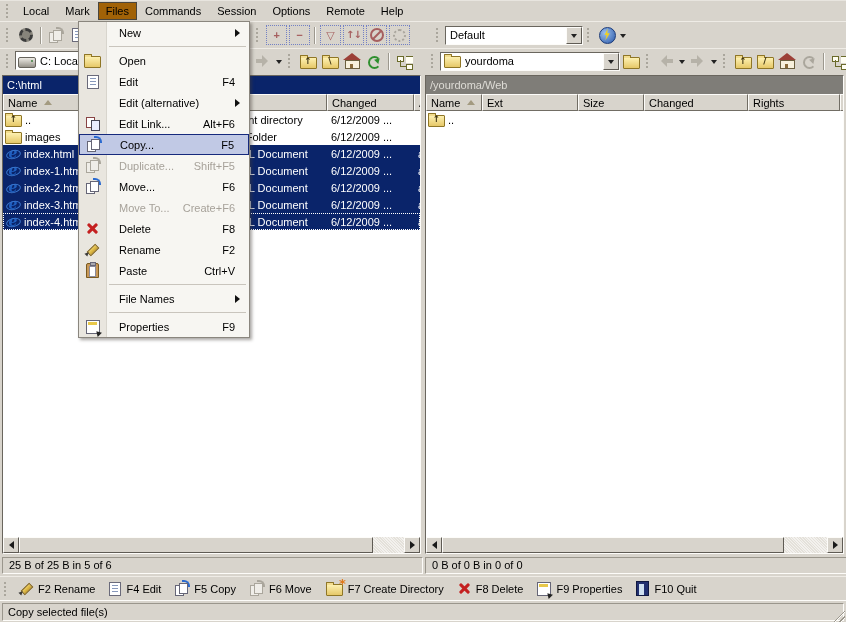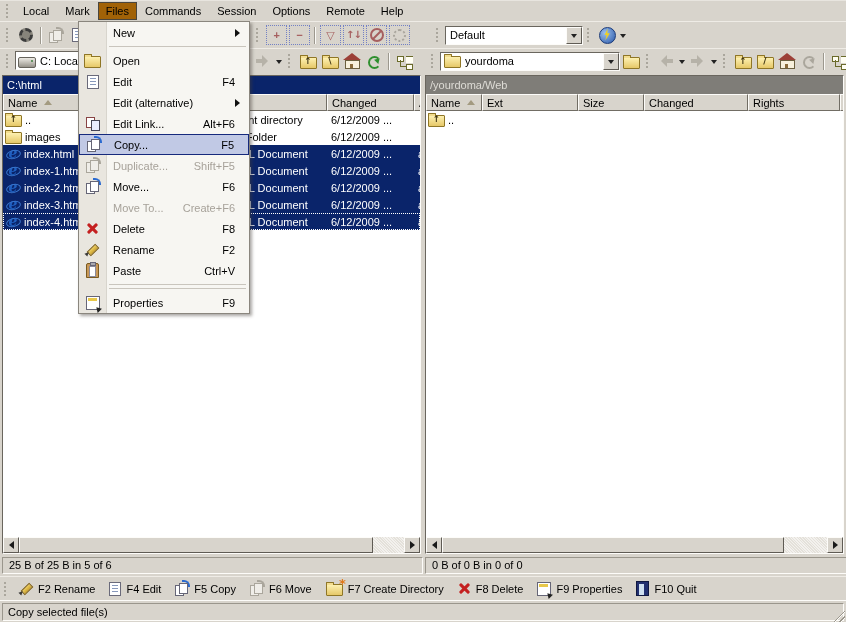--- a/index.html
+++ b/index.html
@@ -122,21 +122,21 @@
   .fbtn{display:flex;align-items:center;gap:5px;padding:2px 7px}
   .statusbar{left:0;top:599px;width:846px;height:23px;border-top:1px solid #fdfcf9;box-sizing:border-box}
   .statusbar .box{position:absolute;left:2px;right:2px;top:2px;height:18px;border:1px solid;border-color:#9a968c #fdfcf9 #fdfcf9 #9a968c;padding:1px 5px;box-sizing:border-box;line-height:14px}
   .sizegrip{position:absolute;right:1px;bottom:1px;width:13px;height:13px;background:repeating-linear-gradient(135deg,transparent 0 2px,#9a968c 2px 3px,#fdfcf9 3px 4px);clip-path:polygon(100% 0,100% 100%,0 100%)}
 
   
   .menu-pop{left:78px;top:20px;width:172px;background:#f7f6f2;border:1px solid #8a867e;box-shadow:2px 2px 3px rgba(64,60,54,.45);z-index:60;box-sizing:border-box}
   .menu-pop::before{content:"";position:absolute;left:0;top:0;bottom:0;width:27px;background:#e9e6df;border-right:1px solid #d8d5cd}
   .mi{height:21px;display:flex;align-items:center;position:relative;box-sizing:border-box}
   .mi .gut{width:27px;display:flex;align-items:center;justify-content:center;flex:none;height:100%}
-  .mi .lbl{margin-left:7px;flex:1;white-space:nowrap}
+  .mi .lbl{margin-left:13px;flex:1;white-space:nowrap}
   .mi .sc{margin-right:14px;white-space:nowrap}
   .mi .arr{position:absolute;right:5px;top:7px;border:4px solid transparent;border-left:5px solid #111}
   .mi.hl{background:#c1c9e5;border:1px solid #16297c}
   .mi.dis .lbl,.mi.dis .sc{color:#a7a29a}
   .msep{height:1px;background:#c9c5bd;margin:3px 3px 3px 30px}
 </style>
 </head>
 <body>
 
 <div class="menubar abs">
@@ -573,20 +573,25 @@
       <span class="sc">F2</span>
   </div>
   <div class="mi">
     <span class="gut">
         <i class="ic ic-clip"></i>
       </span>
     <span class="lbl">Paste</span>
       <span class="sc">Ctrl+V</span>
   </div>
   <div class="msep"></div>
+  <div class="mi">
+    <span class="gut"></span>
+      <span class="lbl">File Names</span>
+      <span class="arr"></span>
+  </div>
   <div class="msep"></div>
   <div class="mi">
     <span class="gut">
         <i class="ic ic-props"></i>
       </span>
     <span class="lbl">Properties</span>
       <span class="sc">F9</span>
   </div>
 </div>
 

